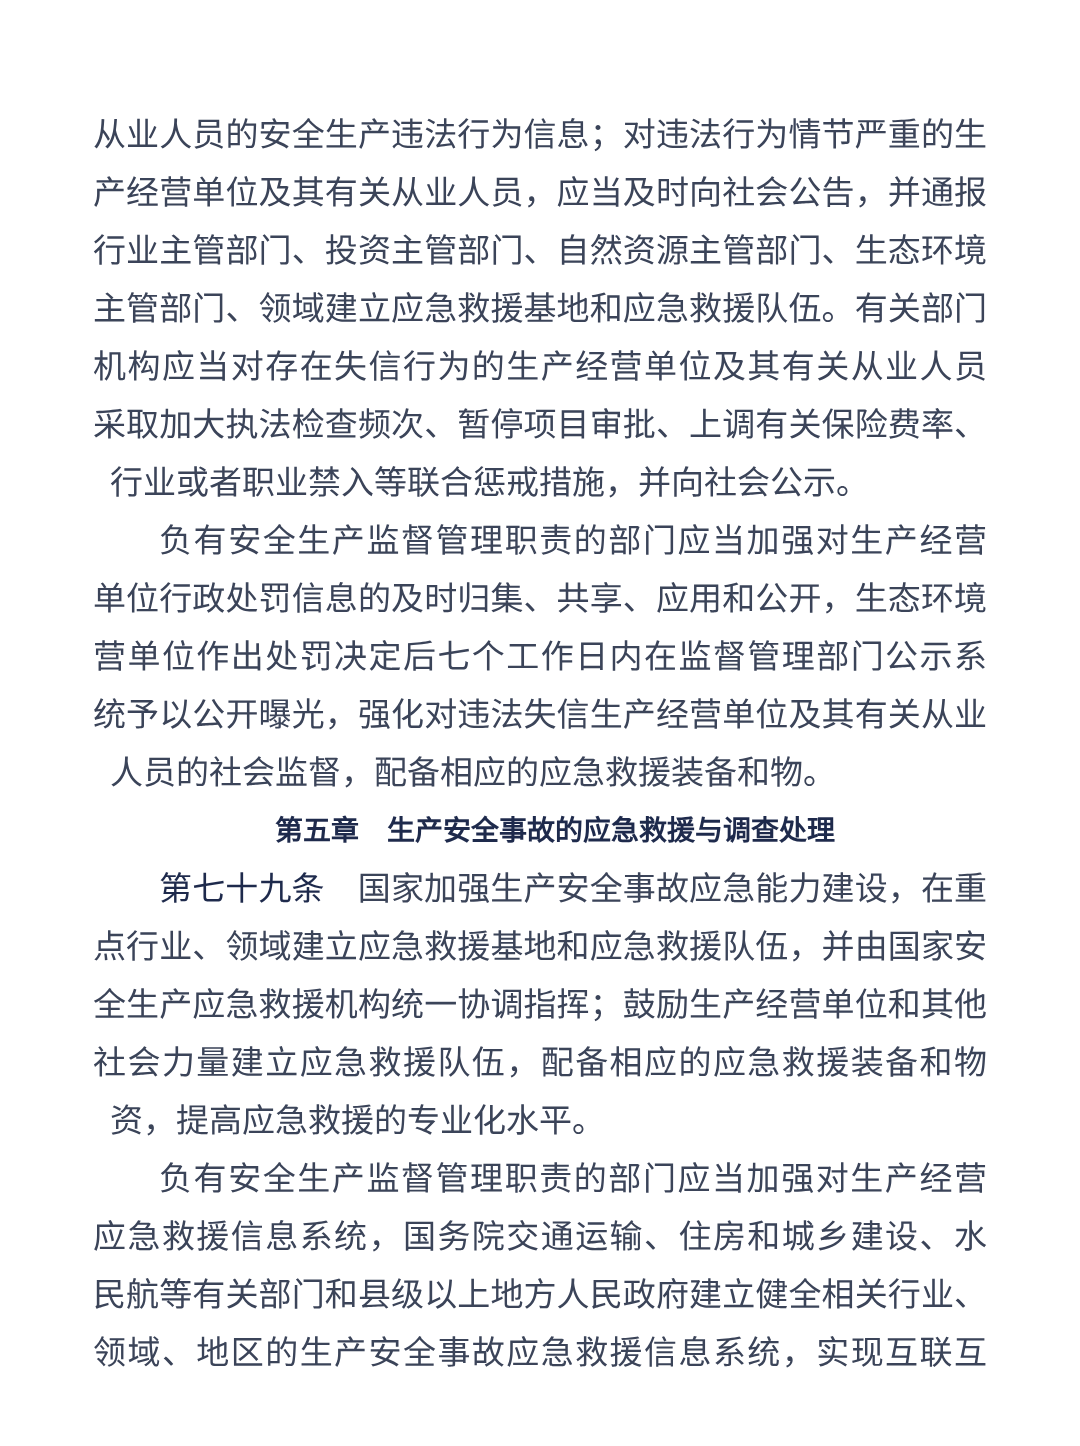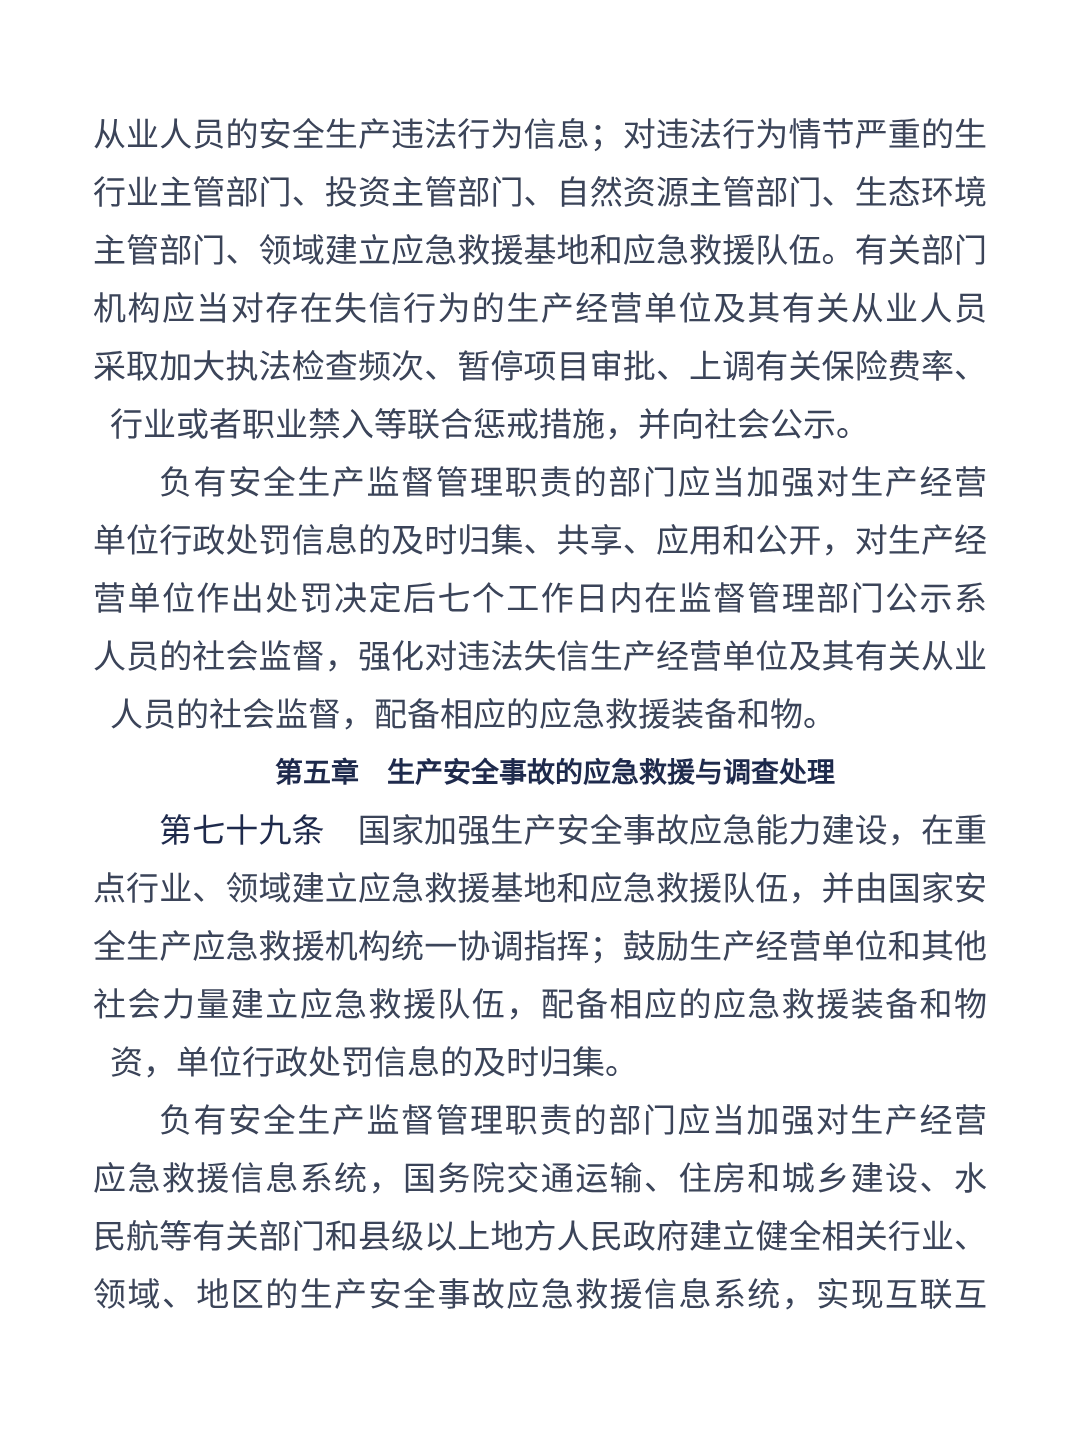--- a/index.html
+++ b/index.html
@@ -57,34 +57,35 @@
     font-weight: normal;
     color: #1e2a4c;
   }
 </style>
 </head>
 <body>
 
 <div class="page">
   <div class="content">
       <div class="line justify">从业人员的安全生产违法行为信息；对违法行为情节严重的生</div>
+      <div class="line justify">产经营单位及其有关从业人员，应当及时向社会公告，并通报</div>
       <div class="line justify">行业主管部门、投资主管部门、自然资源主管部门、生态环境</div>
       <div class="line justify">主管部门、领域建立应急救援基地和应急救援队伍。有关部门和</div>
       <div class="line justify">机构应当对存在失信行为的生产经营单位及其有关从业人员</div>
       <div class="line justify">采取加大执法检查频次、暂停项目审批、上调有关保险费率、</div>
       <div class="line left">行业或者职业禁入等联合惩戒措施，并向社会公示。</div>
       <div class="line justify indent">负有安全生产监督管理职责的部门应当加强对生产经营</div>
-      <div class="line justify">单位行政处罚信息的及时归集、共享、应用和公开，对生产经</div>
+      <div class="line justify">单位行政处罚信息的及时归集、共享、应用和公开，生态环境</div>
       <div class="line justify">营单位作出处罚决定后七个工作日内在监督管理部门公示系</div>
-      <div class="line justify">人员的社会监督，强化对违法失信生产经营单位及其有关从业</div>
+      <div class="line justify">统予以公开曝光，强化对违法失信生产经营单位及其有关从业</div>
       <div class="line left">人员的社会监督，配备相应的应急救援装备和物。</div>
       <div class="line center chapter">第五章　生产安全事故的应急救援与调查处理</div>
       <div class="line justify indent"><span class="lead">第七十九条</span>　国家加强生产安全事故应急能力建设，在重</div>
       <div class="line justify">点行业、领域建立应急救援基地和应急救援队伍，并由国家安</div>
       <div class="line justify">全生产应急救援机构统一协调指挥；鼓励生产经营单位和其他</div>
       <div class="line justify">社会力量建立应急救援队伍，配备相应的应急救援装备和物</div>
-      <div class="line left">资，单位行政处罚信息的及时归集。</div>
+      <div class="line left">资，提高应急救援的专业化水平。</div>
       <div class="line justify indent">负有安全生产监督管理职责的部门应当加强对生产经营</div>
       <div class="line justify">应急救援信息系统，国务院交通运输、住房和城乡建设、水利、</div>
       <div class="line justify">民航等有关部门和县级以上地方人民政府建立健全相关行业、</div>
       <div class="line justify">领域、地区的生产安全事故应急救援信息系统，实现互联互通、</div>
     </div>
 </div>
 
 </body></html>

